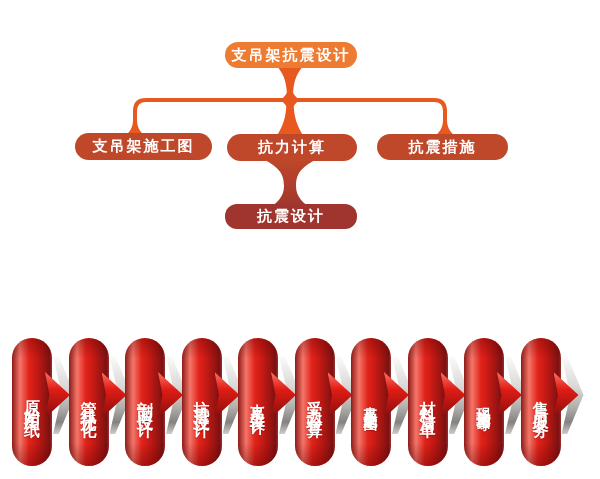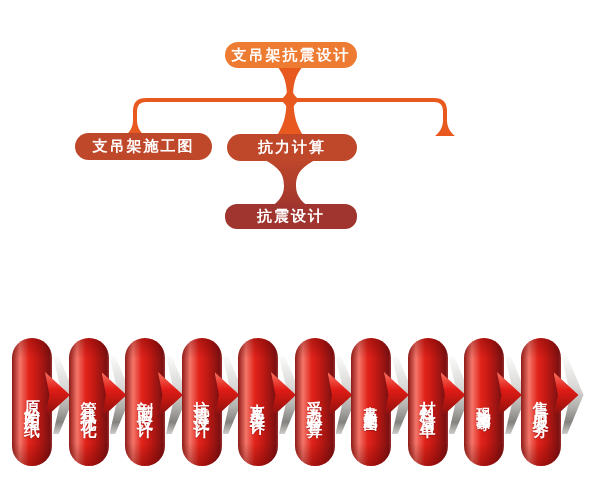--- a/index.html
+++ b/index.html
@@ -79,20 +79,23 @@
   </svg>
 
   <div class="box box-root">
     <span>支吊架抗震设计</span>
   </div>
   <div class="box box-left">
     <span>支吊架施工图</span>
   </div>
   <div class="box box-center">
     <span>抗力计算</span>
+  </div>
+  <div class="box box-right">
+    <span>抗震措施</span>
   </div>
   <div class="box box-result">
     <span>抗震设计</span>
   </div>
 
   <div class="process" id="process">
       <div class="step" style="left: 12px;">
         <div class="capsule">
           <span class="vlabel" style="font-size: 16px; letter-spacing: 7px;">原始图纸</span>
         </div>

